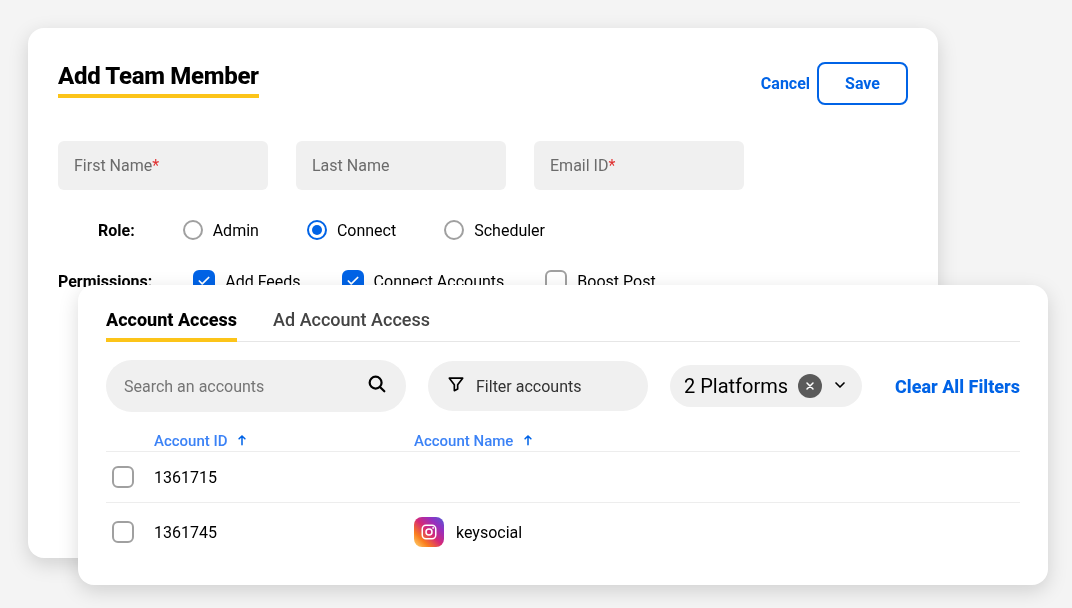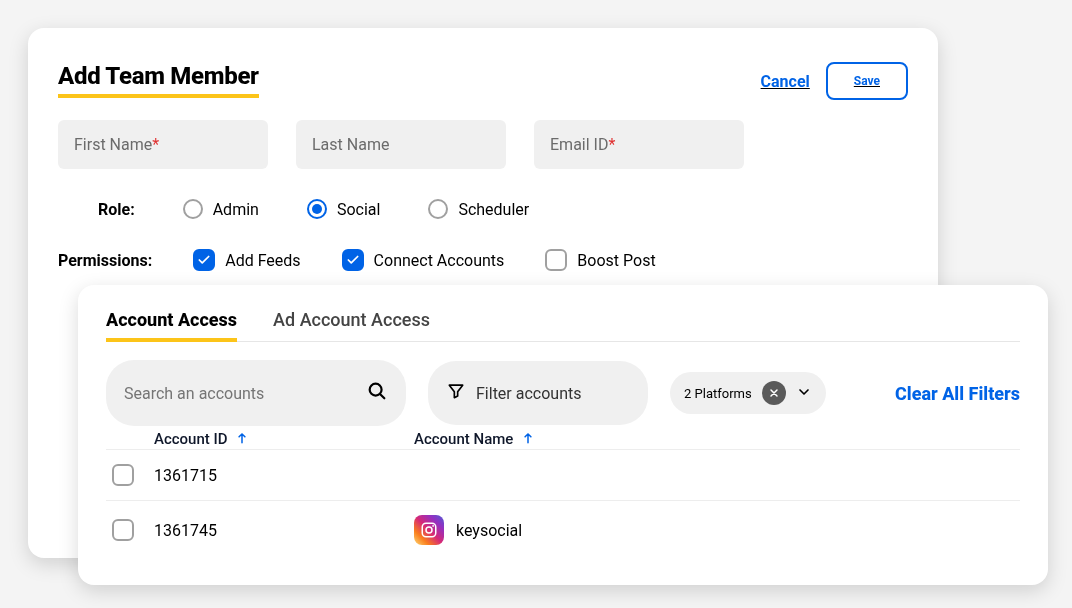--- a/index.html
+++ b/index.html
@@ -8,25 +8,25 @@
   .card {
     position: absolute;
     background: #fff;
     border-radius: 16px;
     box-shadow: 0 6px 20px rgba(0,0,0,0.15);
   }
   .card-main { left: 28px; top: 28px; width: 910px; height: 530px; padding: 34px 30px 30px 30px; }
 
   .header-row { display: flex; justify-content: space-between; align-items: flex-start; }
   .title { font-size: 24px; font-weight: 800; letter-spacing: -0.3px; border-bottom: 4px solid #FCC419; padding-bottom: 4px; display: inline-block; }
-  .header-actions { display: flex; align-items: center; gap: 16px; text-decoration: underline; }
+  .header-actions { display: flex; align-items: center; gap: 7px; }
   .cancel-btn { color: #0063E6; font-weight: 700; font-size: 16px; background: none; border: none; cursor: pointer; }
-  .save-btn { color: #0063E6; font-weight: 700; font-size: 12px; background: none; border: 2px solid #0063E6; border-radius: 8px; padding: 10px 26px; cursor: pointer; }
-
-  .input-row { display: flex; gap: 28px; margin-top: 20px; }
+  .save-btn { color: #0063E6; font-weight: 700; font-size: 16px; background: none; border: 2px solid #0063E6; border-radius: 8px; padding: 10px 26px; cursor: pointer; }
+
+  .input-row { display: flex; gap: 28px; margin-top: 36px; }
   .text-input { flex: 0 0 210px; background: #F0F0F0; border: none; border-radius: 6px; padding: 15px 16px; font-size: 16px; color: #333; }
   .text-input::placeholder { color: #6B6B6B; }
   .req { color: #E03131; }
 
   .field-row { display: flex; align-items: center; gap: 48px; margin-top: 30px; font-size: 16px; margin-left: 40px; }
   .field-label { font-weight: 700; }
 
   .radio { display: inline-flex; align-items: center; gap: 10px; cursor: pointer; }
   .radio-dot { width: 20px; height: 20px; border: 2px solid #A0A0A0; border-radius: 50%; position: relative; display: inline-block; }
   .radio-dot.checked { border-color: #0063E6; }
@@ -41,28 +41,28 @@
 
   .card-access { left: 78px; top: 285px; width: 970px; height: 300px; padding: 24px 28px; }
   .tabs { display: flex; gap: 36px; font-size: 18px; }
   .tab { font-weight: 500; color: #444; padding-bottom: 8px; cursor: pointer; }
   .tab.active { font-weight: 800; color: #000; border-bottom: 4px solid #FCC419; }
   .tabs-underline { border-bottom: 1px solid #E6E6E6; margin-top: -1px; }
 
   .filters-row { display: flex; align-items: center; gap: 22px; margin-top: 18px; }
   .search-bubble { flex: 0 0 300px; }
   .filter-bubble { flex: 0 0 220px; }
-  .bubble { background: #F0F0F0; border-radius: 28px; display: flex; align-items: center; padding: 20px 18px; gap: 10px; font-size: 16px; color: #333; }
+  .bubble { background: #F0F0F0; border-radius: 28px; display: flex; align-items: center; padding: 13px 18px; gap: 10px; font-size: 16px; color: #333; }
   .bubble input { background: transparent; border: none; flex: 1; font-size: 16px; color: #333; outline: none; }
   .bubble .icon-right { margin-left: auto; }
-  .plat-bubble { background: #F0F0F0; border-radius: 28px; display: inline-flex; align-items: center; gap: 10px; padding: 9px 14px; font-size: 13px; cursor: pointer; }
+  .plat-bubble { background: #F0F0F0; border-radius: 28px; display: inline-flex; align-items: center; gap: 10px; padding: 9px 14px; font-size: 20px; cursor: pointer; }
   .plat-clear { width: 24px; height: 24px; border-radius: 50%; background: #5A5A5A; display: inline-flex; align-items: center; justify-content: center; }
   .clear-filters { color: #0063E6; font-weight: 800; font-size: 18px; background: none; border: none; cursor: pointer; margin-left: auto; }
 
-  .table-head { display: flex; align-items: flex-start; margin-top: 4px; font-size: 15px; color: #0f172a; font-weight: 500; padding: 0 6px; }
+  .table-head { display: flex; align-items: flex-start; margin-top: 20px; font-size: 15px; color: #3b82f6; font-weight: 500; padding: 0 6px; }
   .col-check { width: 42px; }
   .col-id { width: 260px; }
   .col-name { flex: 1; }
   .sort-icon { color: #0063E6; margin-left: 4px; vertical-align: middle; }
 
   .row { display: flex; align-items: center; padding: 14px 6px; border-top: 1px solid #EDEDED; font-size: 16px; }
   .row:first-of-type { border-top: none; }
   .cell-id { width: 260px; padding-left: 0; }
   .cell-name { flex: 1; display: flex; align-items: center; gap: 12px; }
   .row-cb { width: 22px; height: 22px; border: 2px solid #A0A0A0; border-radius: 6px; cursor: pointer; }
@@ -99,21 +99,21 @@
 
   <div class="field-row">
     <span class="field-label">Role:</span>
 
     <label class="radio">
       <span class="radio-dot"></span>
       <span>Admin</span>
     </label>
     <label class="radio">
       <span class="radio-dot checked"></span>
-      <span>Social</span>
+      <span>Connect</span>
     </label>
     <label class="radio">
       <span class="radio-dot"></span>
       <span>Scheduler</span>
     </label>
   </div>
 
   <div class="perm-row">
     <span class="field-label">Permissions:</span>
 

